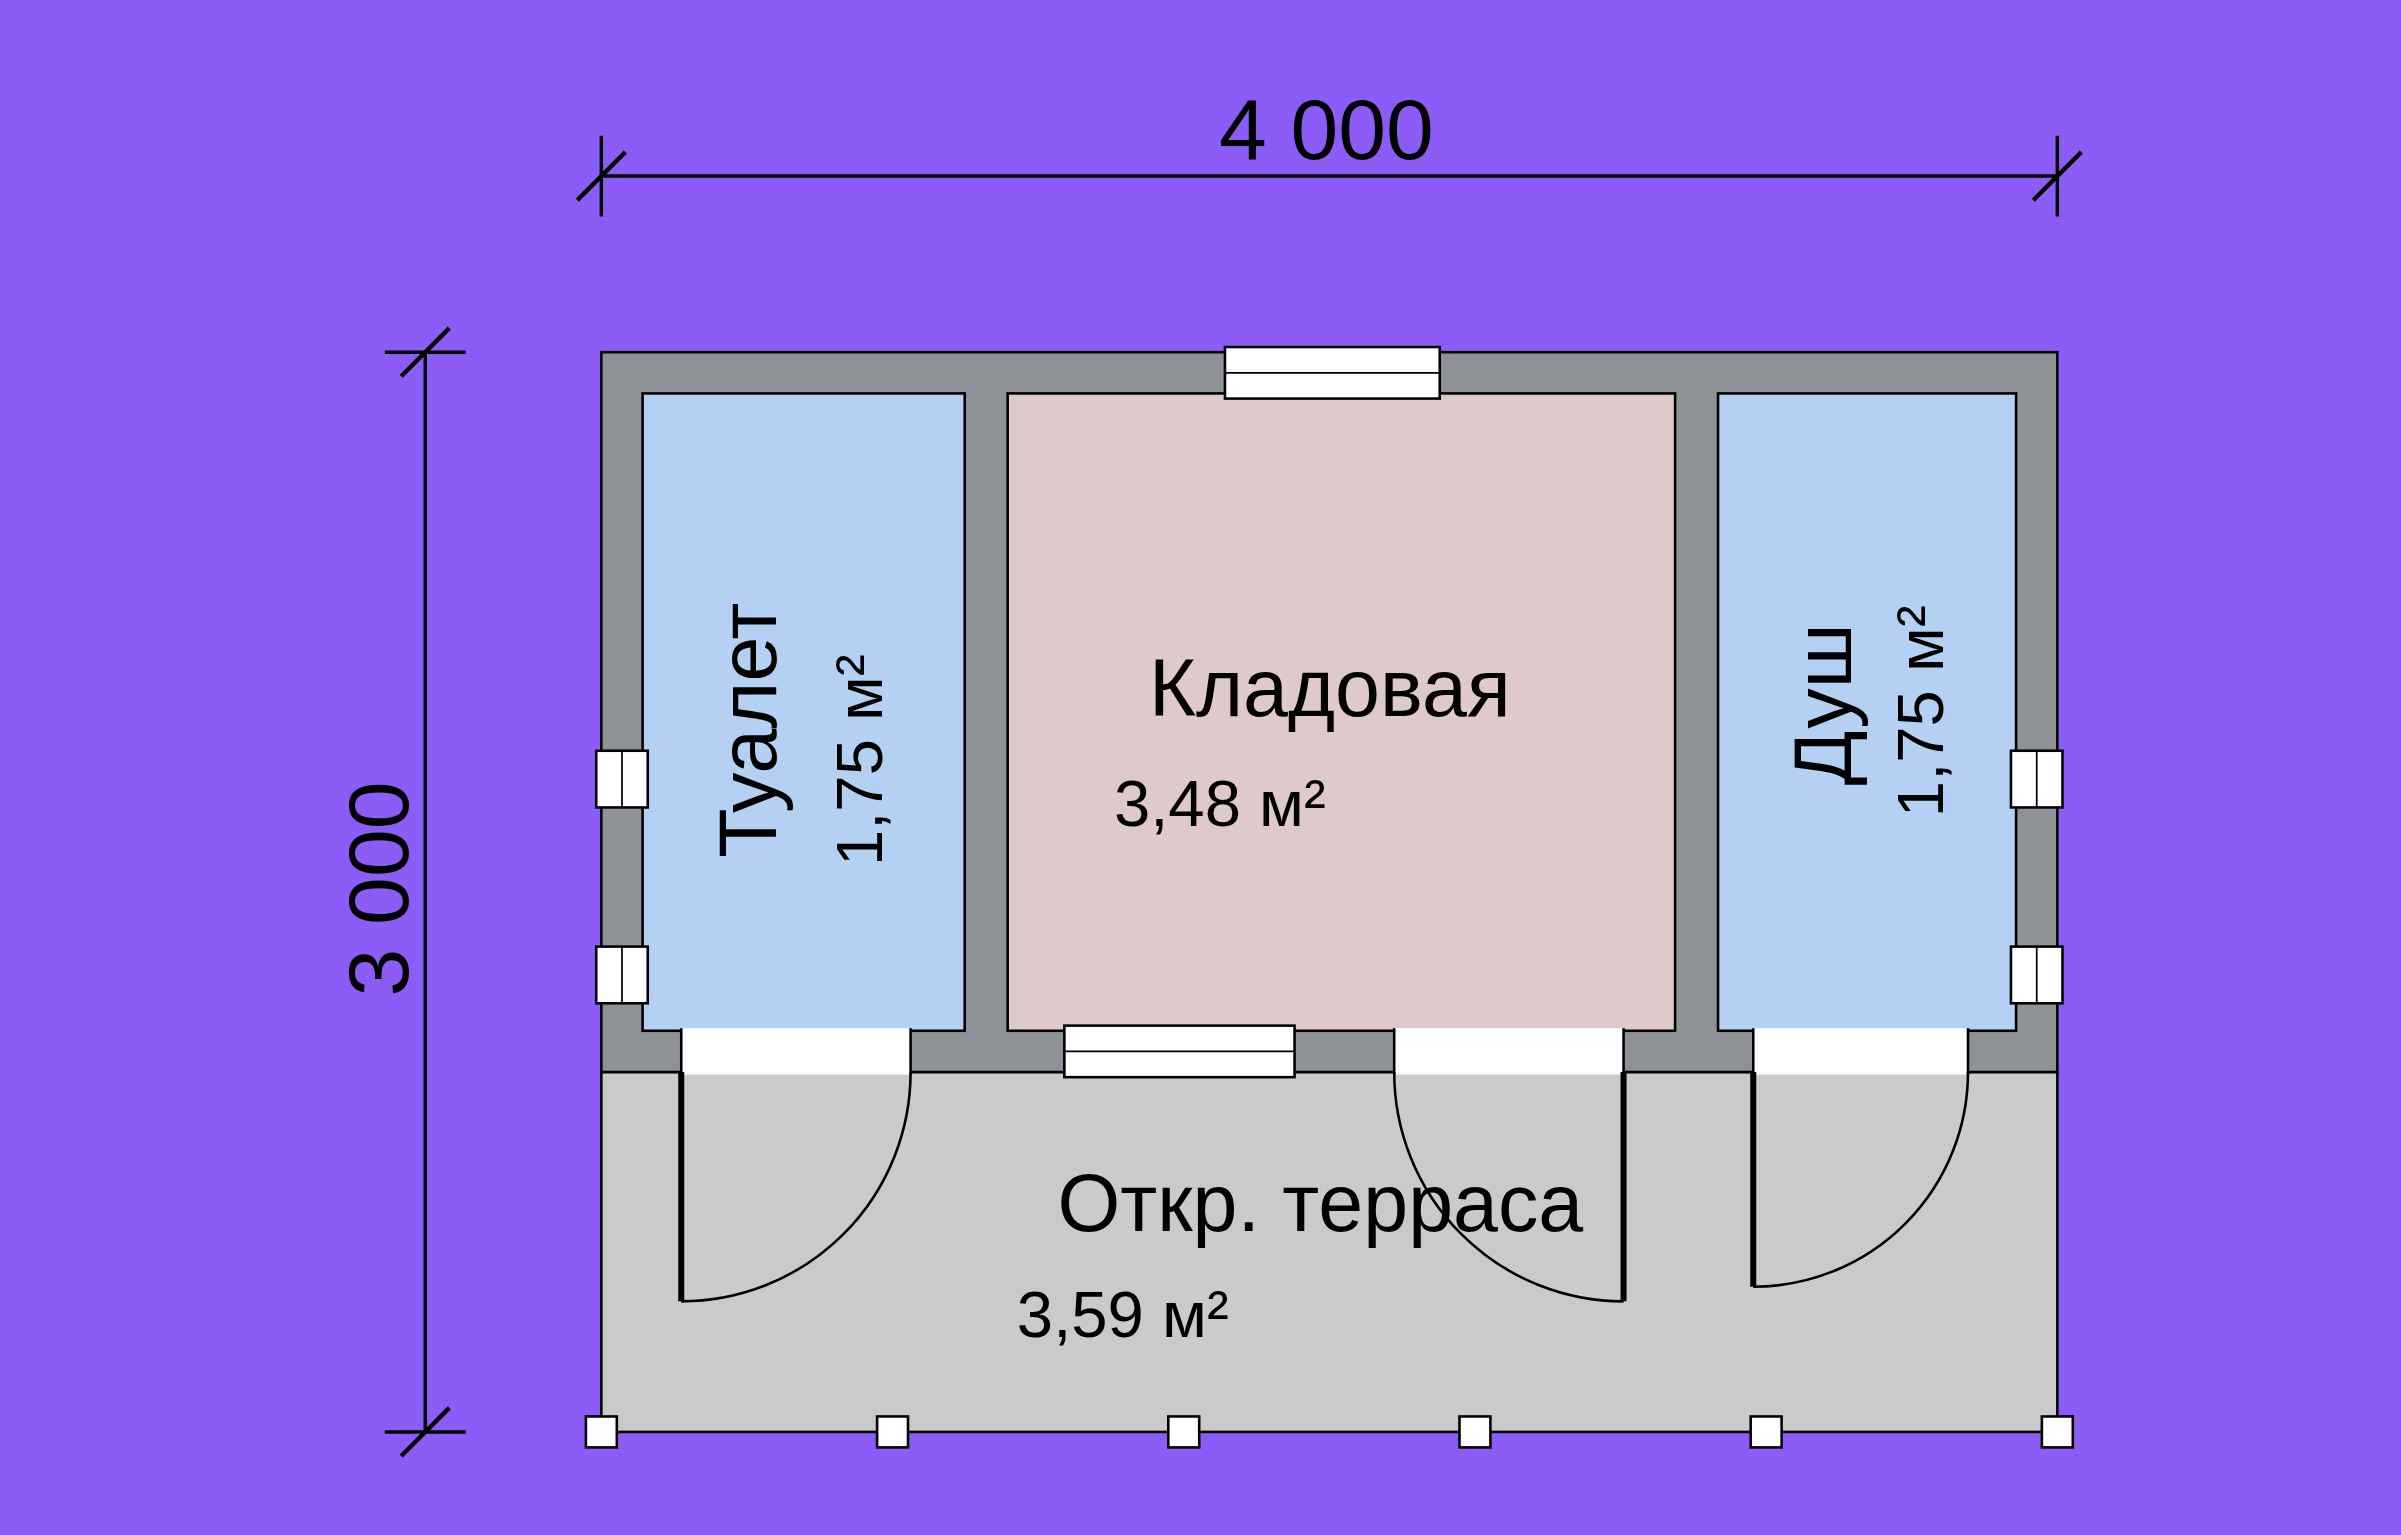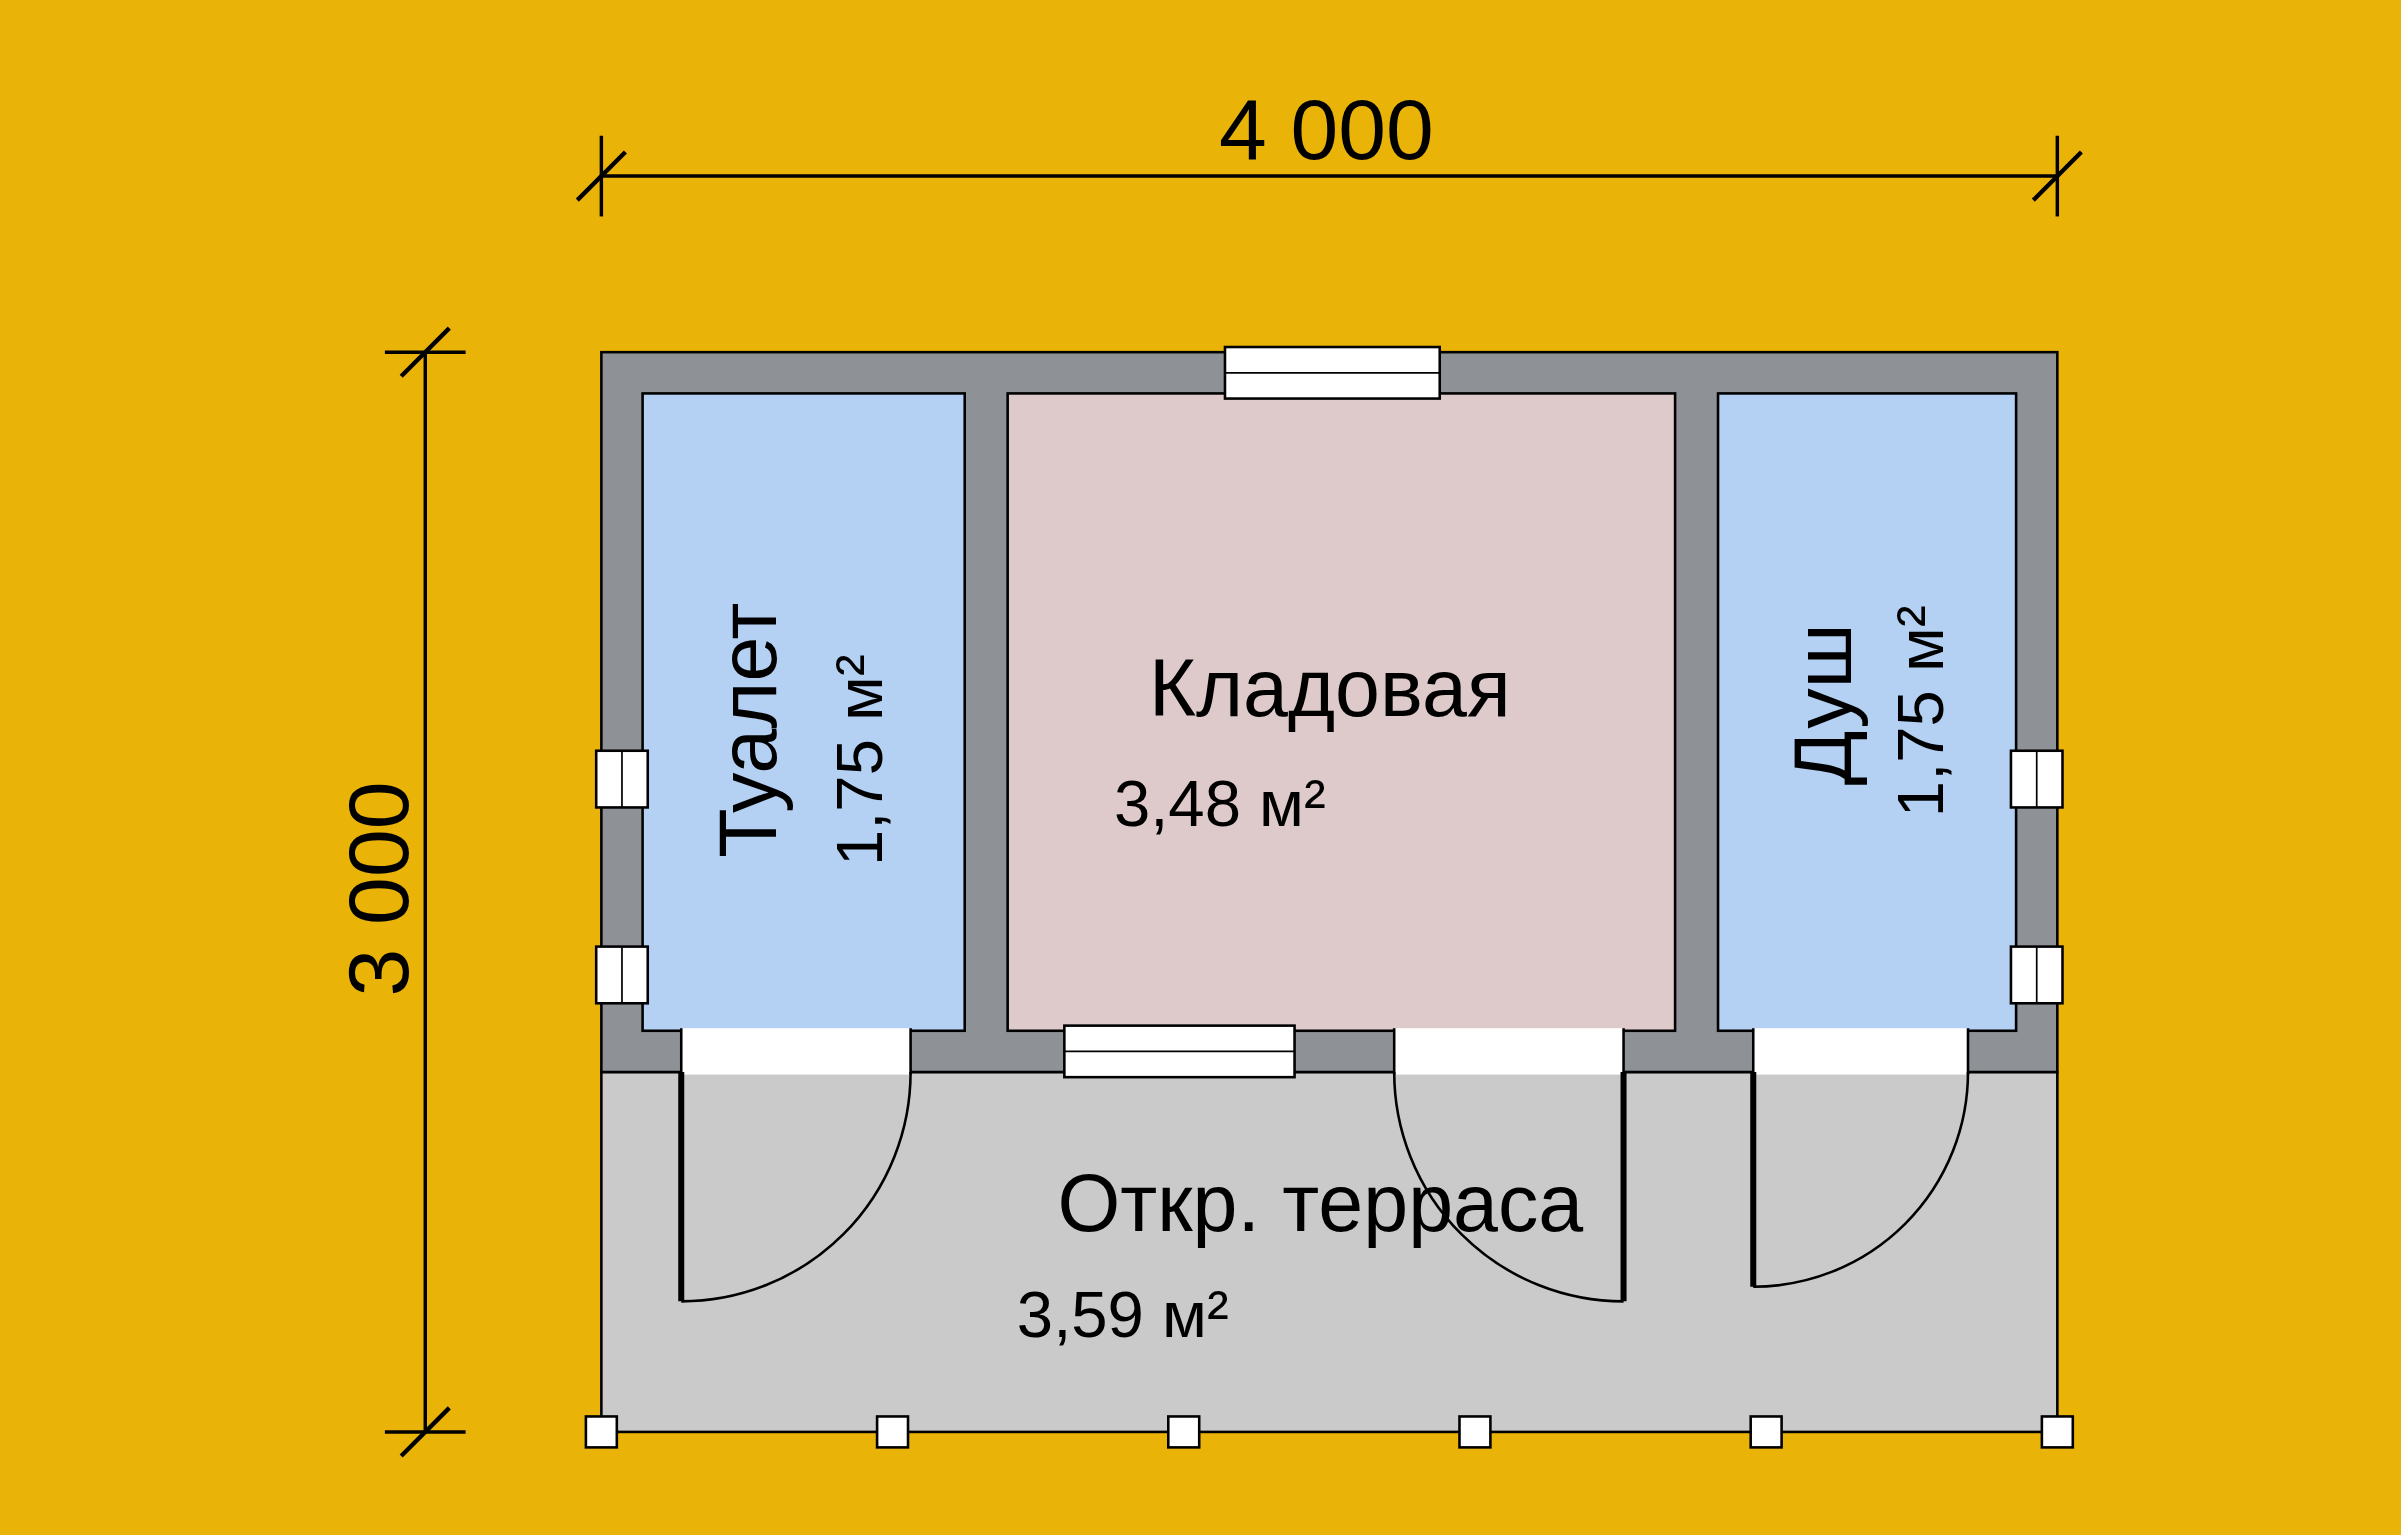--- a/index.html
+++ b/index.html
@@ -1,16 +1,16 @@
 <!DOCTYPE html>
 <html style="font-size:13.7px"><head>
 <meta charset="utf-8">
 <style>
   html,body{margin:0;padding:0;background:#ffffff;}
-  .canvas{position:relative;width:2401px;height:1535px;background:#eab308;overflow:hidden;}
+  .canvas{position:relative;width:2401px;height:1535px;background:#8b5cf6;overflow:hidden;}
   svg{display:block;}
   text{font-family:"Liberation Sans",sans-serif;fill:#000000;}
   .room-label{font-size:94px;}
   .room-area{font-size:76px;}
   .dim-label{font-size:100px;}
   .outline{stroke:#000000;stroke-width:3;}
   .mullion{stroke:#000000;stroke-width:2;}
   .dim{stroke:#000000;stroke-width:4;}
   .tick{stroke:#000000;stroke-width:4;}
   .slash{stroke:#000000;stroke-width:5;}

